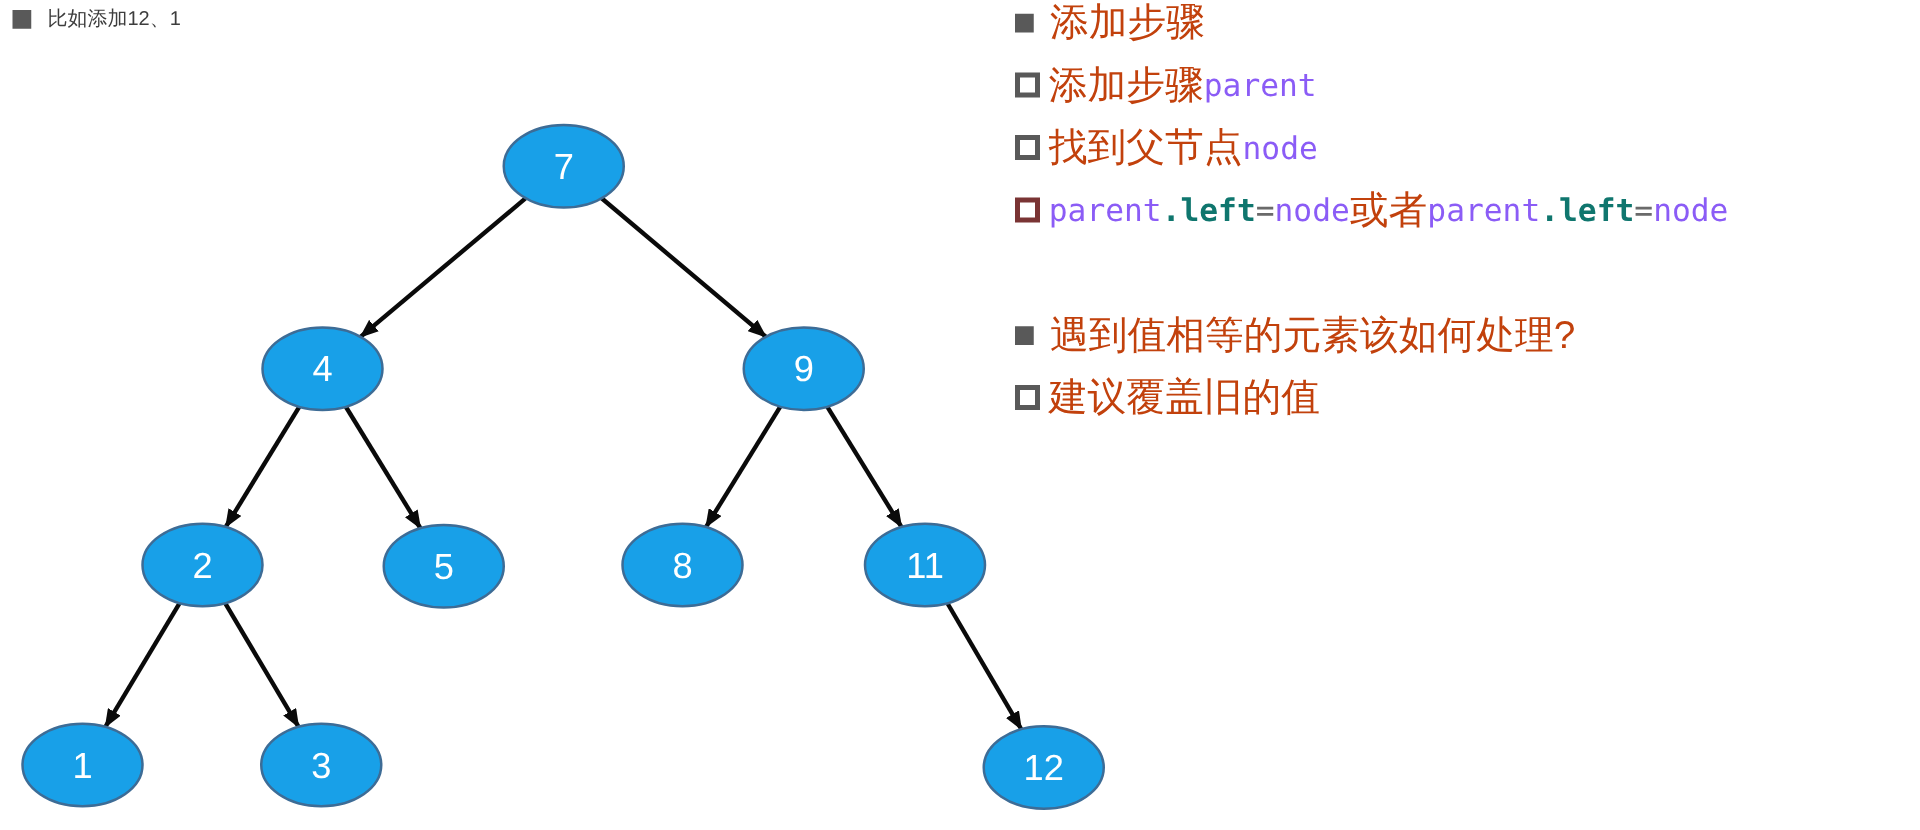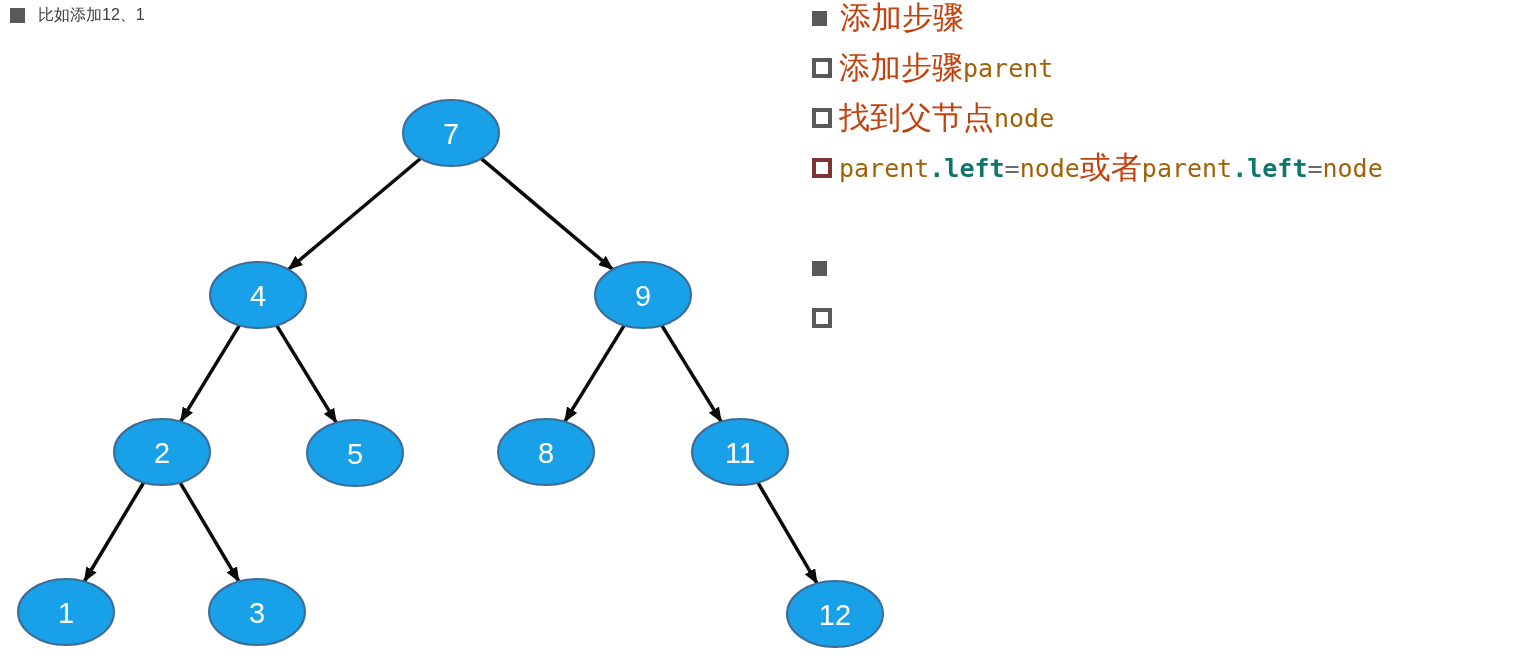--- a/index.html
+++ b/index.html
@@ -40,21 +40,21 @@
   }
   .right-panel .line {
     height: 50px; display: flex; align-items: center;
     white-space: nowrap;
   }
   .seg.cn { font-size: 31px; color: #c2410c; }
   .seg[class*="code-"] {
     font-family: "DejaVu Sans Mono", "Liberation Mono", monospace;
     font-size: 25px;
   }
-  .seg.code-maroon { color: #a16207; }
+  .seg.code-maroon { color: #8b5cf6; }
   .seg.code-blue   { color: #0f766e; font-weight: bold; }
   .seg.code-gray   { color: #6a6a6a; }
 
   
   .tree-svg { position: absolute; left: 0; top: 0; }
   .tree-svg text {
     font-family: "Liberation Sans", "DejaVu Sans", sans-serif;
     font-size: 29px; fill: #ffffff;
   }
 </style>
@@ -150,17 +150,19 @@
       <span class="seg code-maroon">node</span>
       <span class="seg cn"> 或者 </span>
       <span class="seg code-maroon">parent</span>
       <span class="seg code-blue">.left</span>
       <span class="seg code-gray"> = </span>
       <span class="seg code-maroon">node</span>
     </div>
     <div class="line"></div>
     <div class="line">
       <span class="bullet filled"></span>
+      <span class="seg cn">遇到值相等的元素该如何处理?</span>
     </div>
     <div class="line">
       <span class="bullet outline"></span>
+      <span class="seg cn">建议覆盖旧的值</span>
     </div>
   </div>
 
 </body></html>

